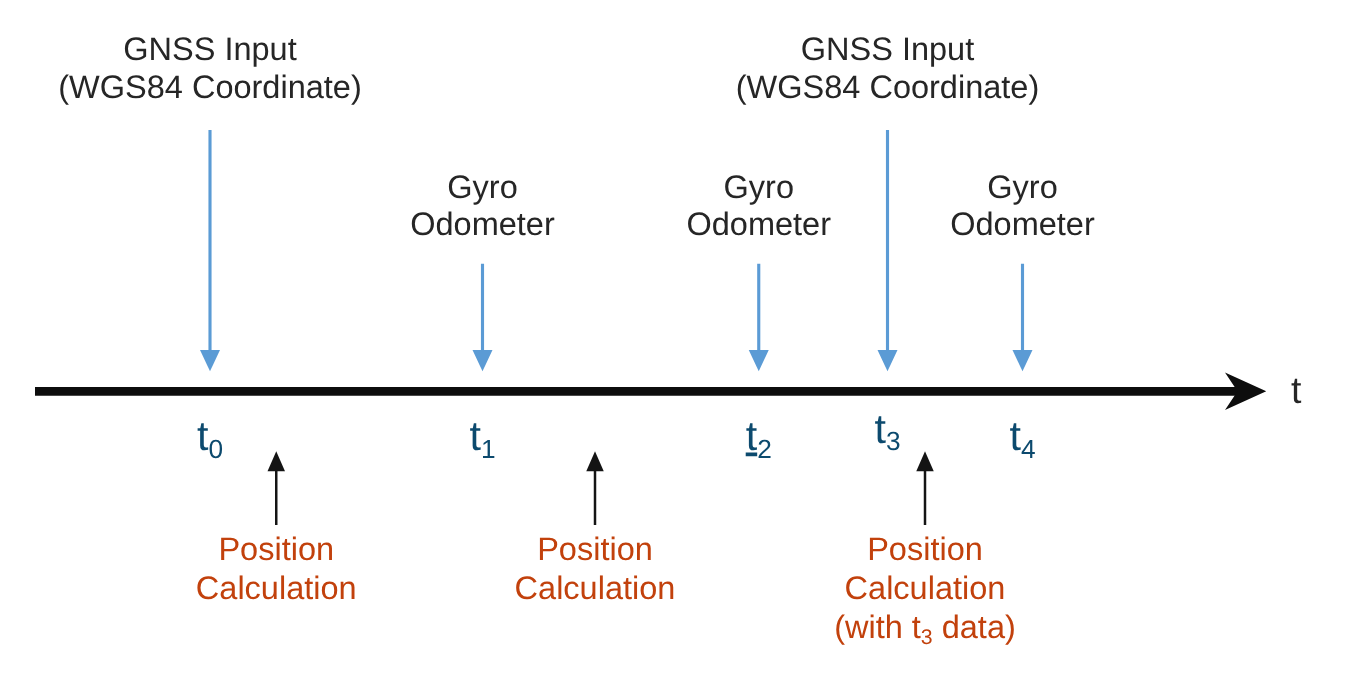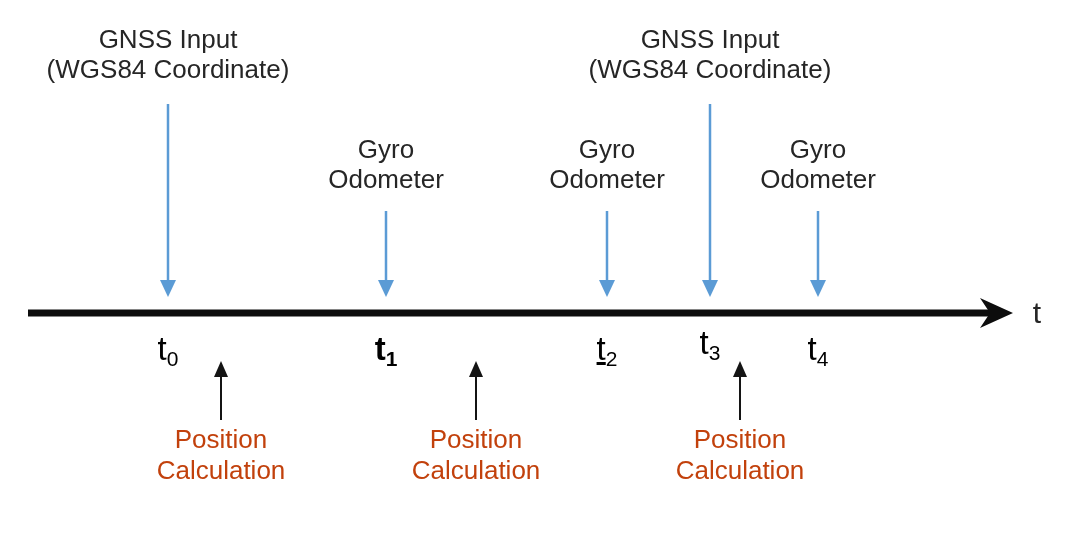--- a/index.html
+++ b/index.html
@@ -39,21 +39,21 @@
     font-size: 26px;
     line-height: 30px;
     color: #262626;
     white-space: nowrap;
   }
   .tick-label {
     position: absolute;
     transform: translateX(-50%);
     text-align: center;
     font-size: 33px;
-    color: #000000;
+    color: #0c4a6e;
     white-space: nowrap;
   }
   .tick-label sub {
     font-size: 21px;
     line-height: 0;
     vertical-align: -6px;
   }
   .calc-label {
     position: absolute;
     transform: translateX(-50%);
@@ -101,33 +101,34 @@
     </svg>
   <div class="layer" id="event-label-layer">
       <div class="event-label" style="left: 168px; top: 24px;">GNSS Input<br>(WGS84 Coordinate)</div>
       <div class="event-label" style="left: 386px; top: 134px;">Gyro<br>Odometer</div>
       <div class="event-label" style="left: 607px; top: 134px;">Gyro<br>Odometer</div>
       <div class="event-label" style="left: 710px; top: 24px;">GNSS Input<br>(WGS84 Coordinate)</div>
       <div class="event-label" style="left: 818px; top: 134px;">Gyro<br>Odometer</div>
     </div>
   <div class="layer" id="tick-label-layer">
       <div class="tick-label" style="left: 168px; top: 330px;"><span class="tick-base">t</span><sub class="tick-sub">0</sub></div>
-      <div class="tick-label" style="left: 386px; top: 330px; font-weight: bold;"><span class="tick-base">t</span><sub class="tick-sub">1</sub></div>
+      <div class="tick-label" style="left: 386px; top: 330px;"><span class="tick-base">t</span><sub class="tick-sub">1</sub></div>
       <div class="tick-label" style="left: 607px; top: 330px; text-decoration: underline;"><span class="tick-base">t</span><sub class="tick-sub">2</sub></div>
       <div class="tick-label" style="left: 710px; top: 324px;"><span class="tick-base">t</span><sub class="tick-sub">3</sub></div>
       <div class="tick-label" style="left: 818px; top: 330px;"><span class="tick-base">t</span><sub class="tick-sub">4</sub></div>
     </div>
   <div class="layer" id="calc-label-layer">
       <div class="calc-label" style="left: 221px; top: 424px;">
     <span class="calc-l1">Position</span><br>
     <span class="calc-l2">Calculation</span><br>
   </div>
       <div class="calc-label" style="left: 476px; top: 424px;">
     <span class="calc-l1">Position</span><br>
     <span class="calc-l2">Calculation</span><br>
   </div>
       <div class="calc-label" style="left: 740px; top: 424px;">
     <span class="calc-l1">Position</span><br>
     <span class="calc-l2">Calculation</span><br>
+    <span class="calc-detail"><span class="pfx">(with t</span><sub class="sub">3</sub><span class="sfx"> data)</span></span>
   </div>
     </div>
   <div class="axis-t-label" id="axis-label" style="left: 1037px; top: 313px;">t</div>
 </div>
 
 </body></html>

